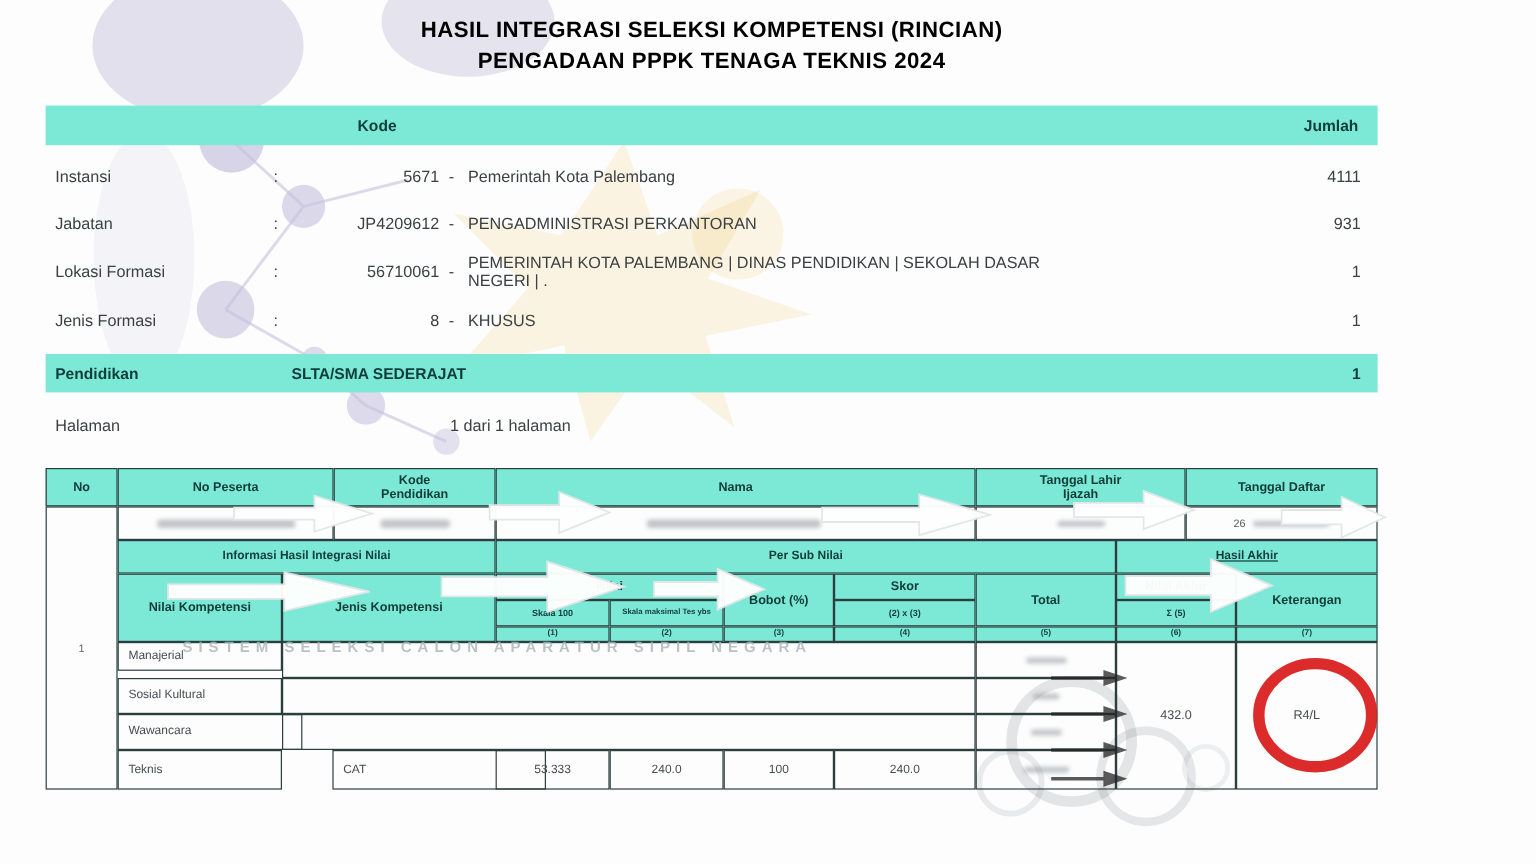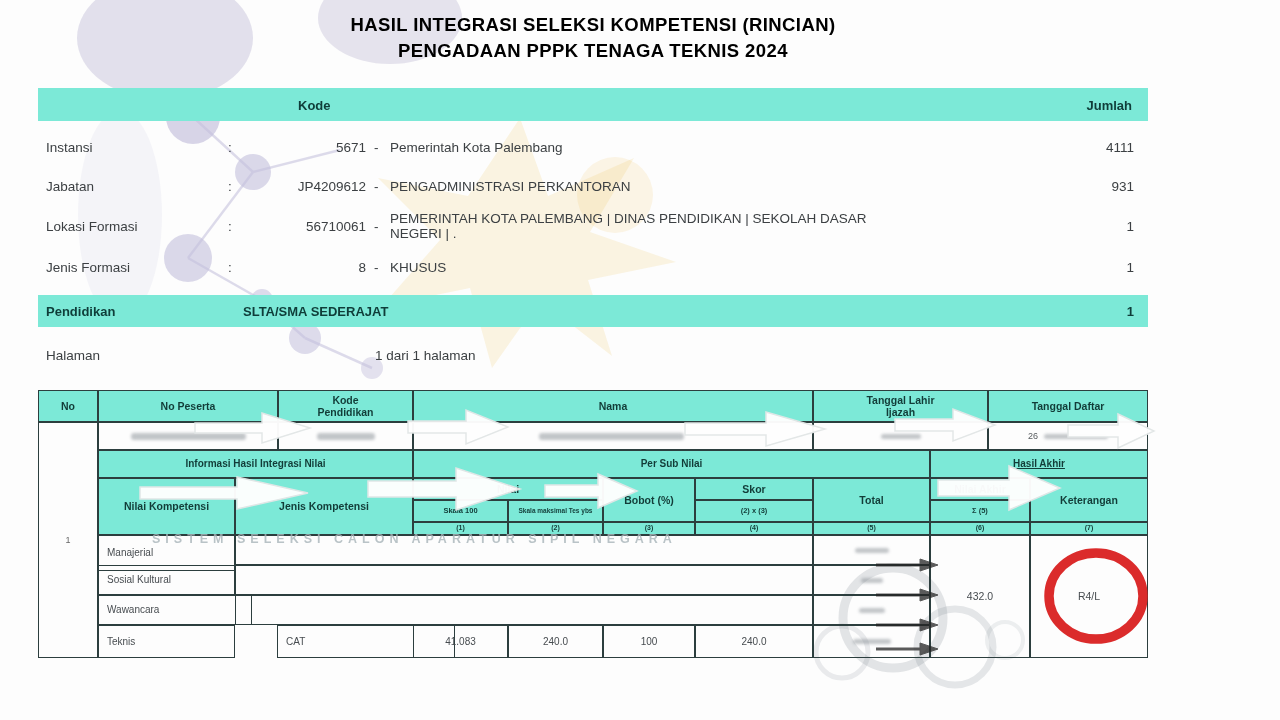--- a/index.html
+++ b/index.html
@@ -157,41 +157,41 @@
   <div class="cell th" style="left:1030px;top:478px;width:118px;height:44px;">Keterangan</div>
 
   <div class="cell ts" style="left:413px;top:522px;width:95px;height:13px;font-size:7px;">(1)</div>
   <div class="cell ts" style="left:508px;top:522px;width:95px;height:13px;font-size:7px;">(2)</div>
   <div class="cell ts" style="left:603px;top:522px;width:92px;height:13px;font-size:7px;">(3)</div>
   <div class="cell ts" style="left:695px;top:522px;width:118px;height:13px;font-size:7px;">(4)</div>
   <div class="cell ts" style="left:813px;top:522px;width:117px;height:13px;font-size:7px;">(5)</div>
   <div class="cell ts" style="left:930px;top:522px;width:100px;height:13px;font-size:7px;">(6)</div>
   <div class="cell ts" style="left:1030px;top:522px;width:118px;height:13px;font-size:7px;">(7)</div>
 
-  <div class="cell td left" style="left:98px;top:535px;width:137px;height:36px;">Manajerial</div>
+  <div class="cell td left" style="left:98px;top:535px;width:137px;height:24px;">Manajerial</div>
   <div class="cell td" style="left:235px;top:535px;width:578px;height:30px;"></div>
   <div class="cell td" style="left:813px;top:535px;width:117px;height:30px;">
       <span class="smudge" style="width:34px;height:5px;"></span>
     </div>
 
   <div class="cell td left" style="left:98px;top:565px;width:137px;height:30px;">Sosial Kultural</div>
   <div class="cell td" style="left:235px;top:565px;width:578px;height:30px;"></div>
   <div class="cell td" style="left:813px;top:565px;width:117px;height:30px;">
       <span class="smudge" style="width:22px;height:5px;"></span>
     </div>
 
   <div class="cell td left" style="left:98px;top:595px;width:154px;height:30px;">Wawancara</div>
   <div class="cell td" style="left:235px;top:595px;width:578px;height:30px;"></div>
   <div class="cell td" style="left:813px;top:595px;width:117px;height:30px;">
       <span class="smudge" style="width:26px;height:5px;"></span>
     </div>
 
   <div class="cell td left" style="left:98px;top:625px;width:137px;height:33px;">Teknis</div>
   <div class="cell td left" style="left:235px;top:625px;width:178px;height:33px;margin-left:42px;">CAT</div>
-  <div class="cell td" style="left:413px;top:625px;width:95px;height:33px;">41.083</div>
+  <div class="cell td" style="left:413px;top:625px;width:95px;height:33px;">53.333</div>
   <div class="cell td" style="left:508px;top:625px;width:95px;height:33px;">240.0</div>
   <div class="cell td" style="left:603px;top:625px;width:92px;height:33px;">100</div>
   <div class="cell td" style="left:695px;top:625px;width:118px;height:33px;">240.0</div>
   <div class="cell td" style="left:813px;top:625px;width:117px;height:33px;">
       <span class="smudge" style="width:38px;height:5px;"></span>
     </div>
 
   <div class="cell td" style="left:930px;top:535px;width:100px;height:123px;font-size:10.5px;">432.0</div>
   <div class="cell td" style="left:1030px;top:535px;width:118px;height:123px;font-size:10.5px;">R4/L</div>
 

